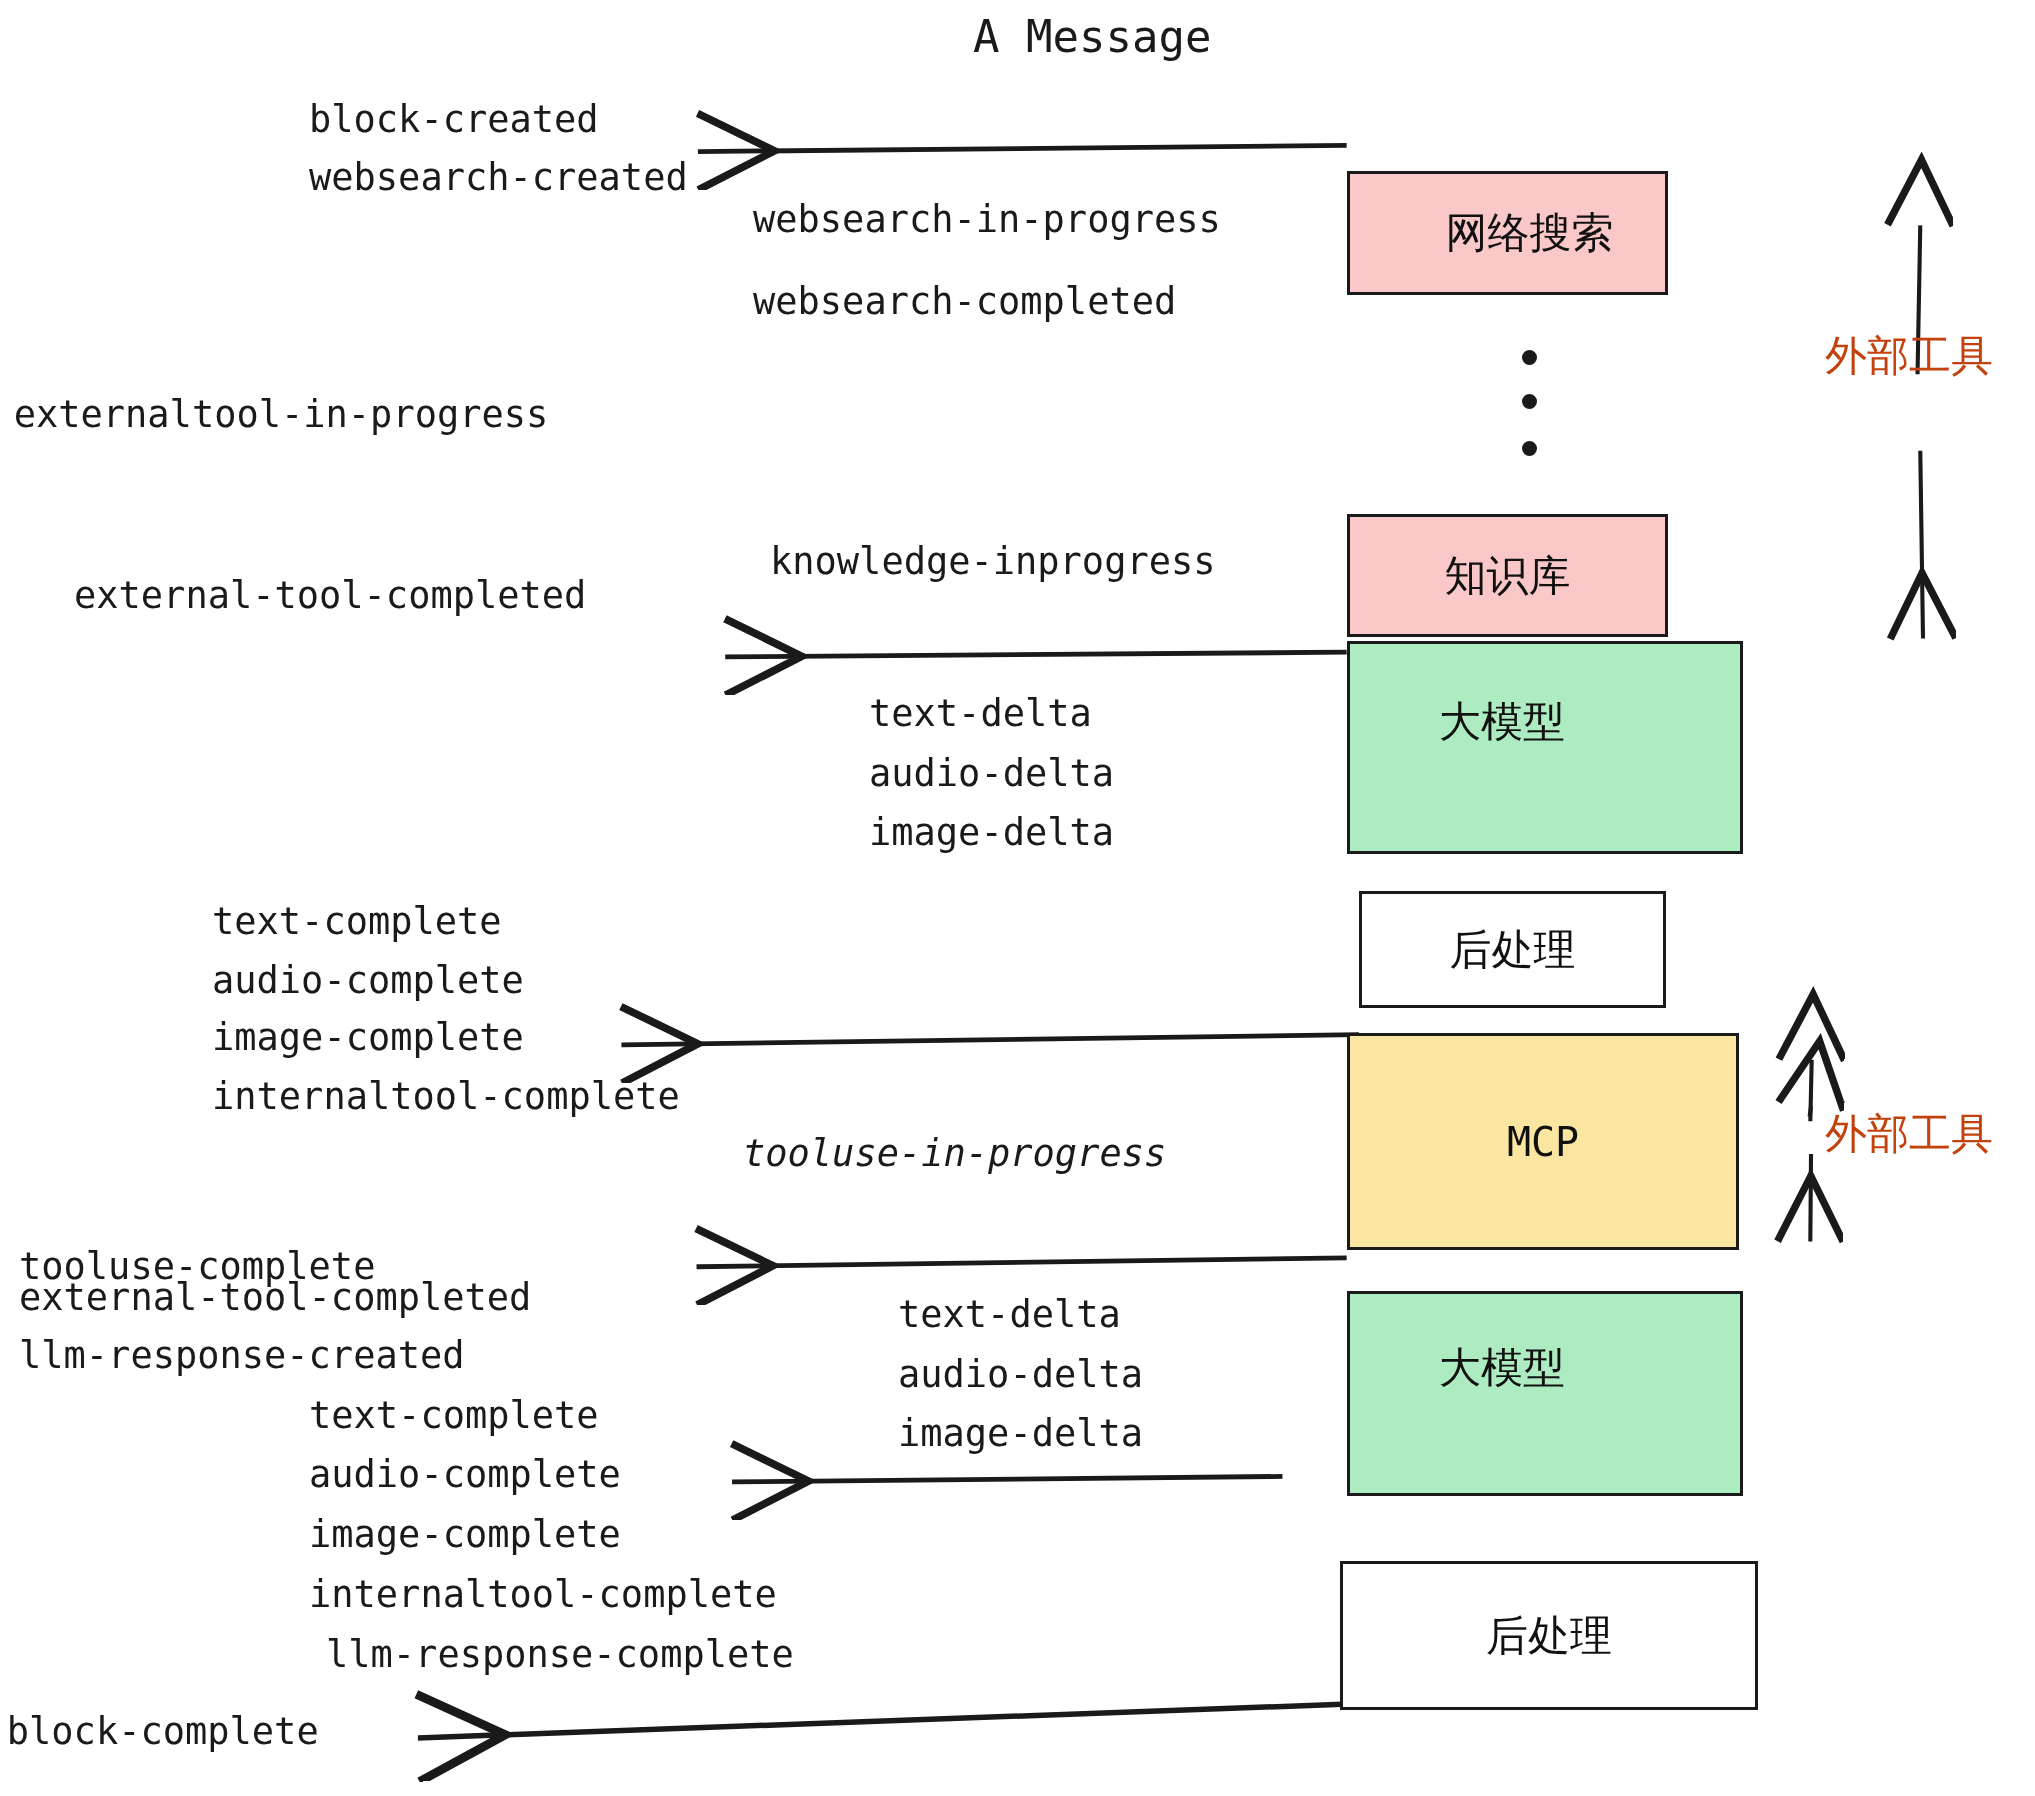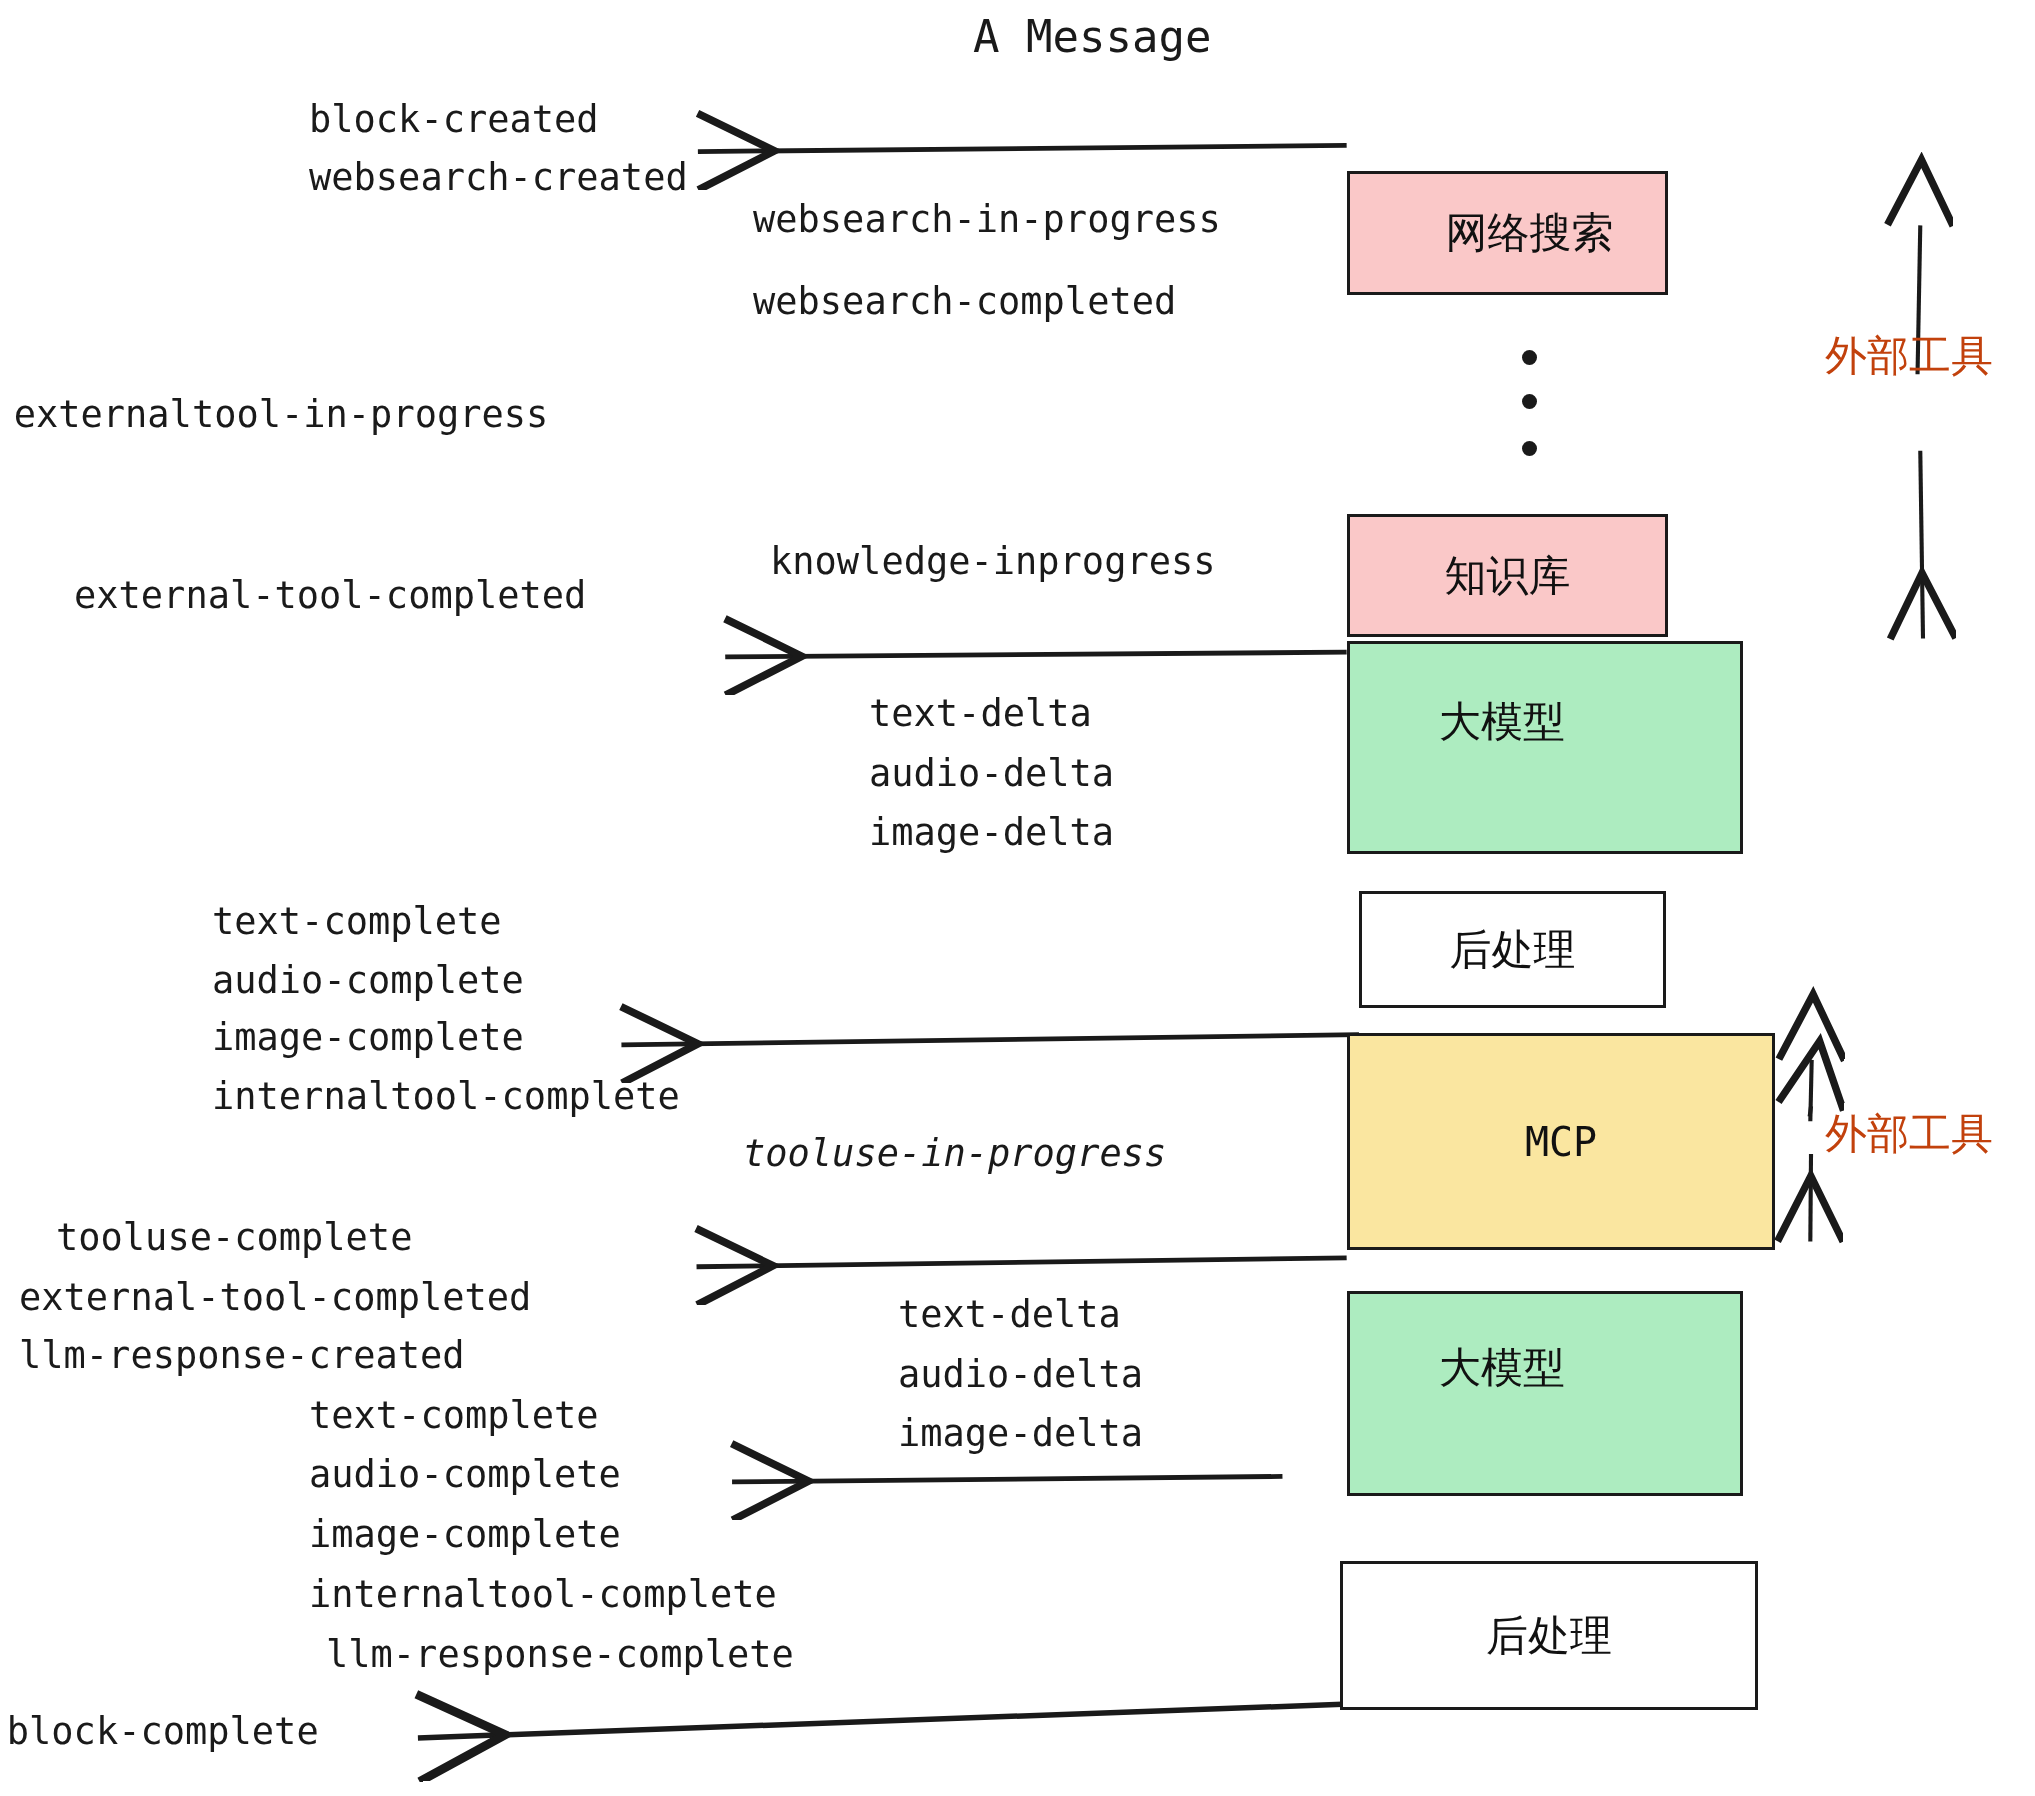--- a/index.html
+++ b/index.html
@@ -69,21 +69,21 @@
   </div>
 
   <div class="node" style="left:1347px;top:641px;width:396px;height:213px;background:#ADECC0;">
     <span class="nodetxt" style="position:absolute;left:89px;top:57px;">大模型</span>
   </div>
 
   <div class="node" style="left:1359px;top:891px;width:307px;height:117px;background:#FFFFFF;">
     <span class="nodetxt">后处理</span>
   </div>
 
-  <div class="node mcp" style="left:1347px;top:1033px;width:428px;height:217px;background:#FAE6A0;">
+  <div class="node mcp" style="left:1347px;top:1033px;width:392px;height:217px;background:#FAE6A0;">
     <span class="nodetxt">MCP</span>
   </div>
 
   <div class="node" style="left:1347px;top:1291px;width:396px;height:205px;background:#ADECC0;">
     <span class="nodetxt" style="position:absolute;left:89px;top:53px;">大模型</span>
   </div>
 
   <div class="node" style="left:1340px;top:1561px;width:418px;height:149px;background:#FFFFFF;">
     <span class="nodetxt">后处理</span>
   </div>
@@ -107,21 +107,21 @@
   <div class="lbl" style="left:869px;top:695px;">text-delta</div>
   <div class="lbl" style="left:869px;top:755px;">audio-delta</div>
   <div class="lbl" style="left:869px;top:814px;">image-delta</div>
 
   <div class="lbl" style="left:212px;top:903px;">text-complete</div>
   <div class="lbl" style="left:212px;top:962px;">audio-complete</div>
   <div class="lbl" style="left:212px;top:1019px;">image-complete</div>
   <div class="lbl" style="left:212px;top:1078px;">internaltool-complete</div>
   <div class="lbl" style="left:743px;top:1135px;font-style:italic;">tooluse-in-progress</div>
 
-  <div class="lbl" style="left:19px;top:1219px;margin-left:37px;">tooluse-complete</div>
+  <div class="lbl" style="left:19px;top:1248px;">tooluse-complete</div>
   <div class="lbl" style="left:19px;top:1279px;">external-tool-completed</div>
   <div class="lbl" style="left:19px;top:1337px;">llm-response-created</div>
 
   <div class="lbl" style="left:898px;top:1296px;">text-delta</div>
   <div class="lbl" style="left:898px;top:1356px;">audio-delta</div>
   <div class="lbl" style="left:898px;top:1415px;">image-delta</div>
 
   <div class="lbl" style="left:309px;top:1397px;">text-complete</div>
   <div class="lbl" style="left:309px;top:1456px;">audio-complete</div>
   <div class="lbl" style="left:309px;top:1516px;">image-complete</div>

